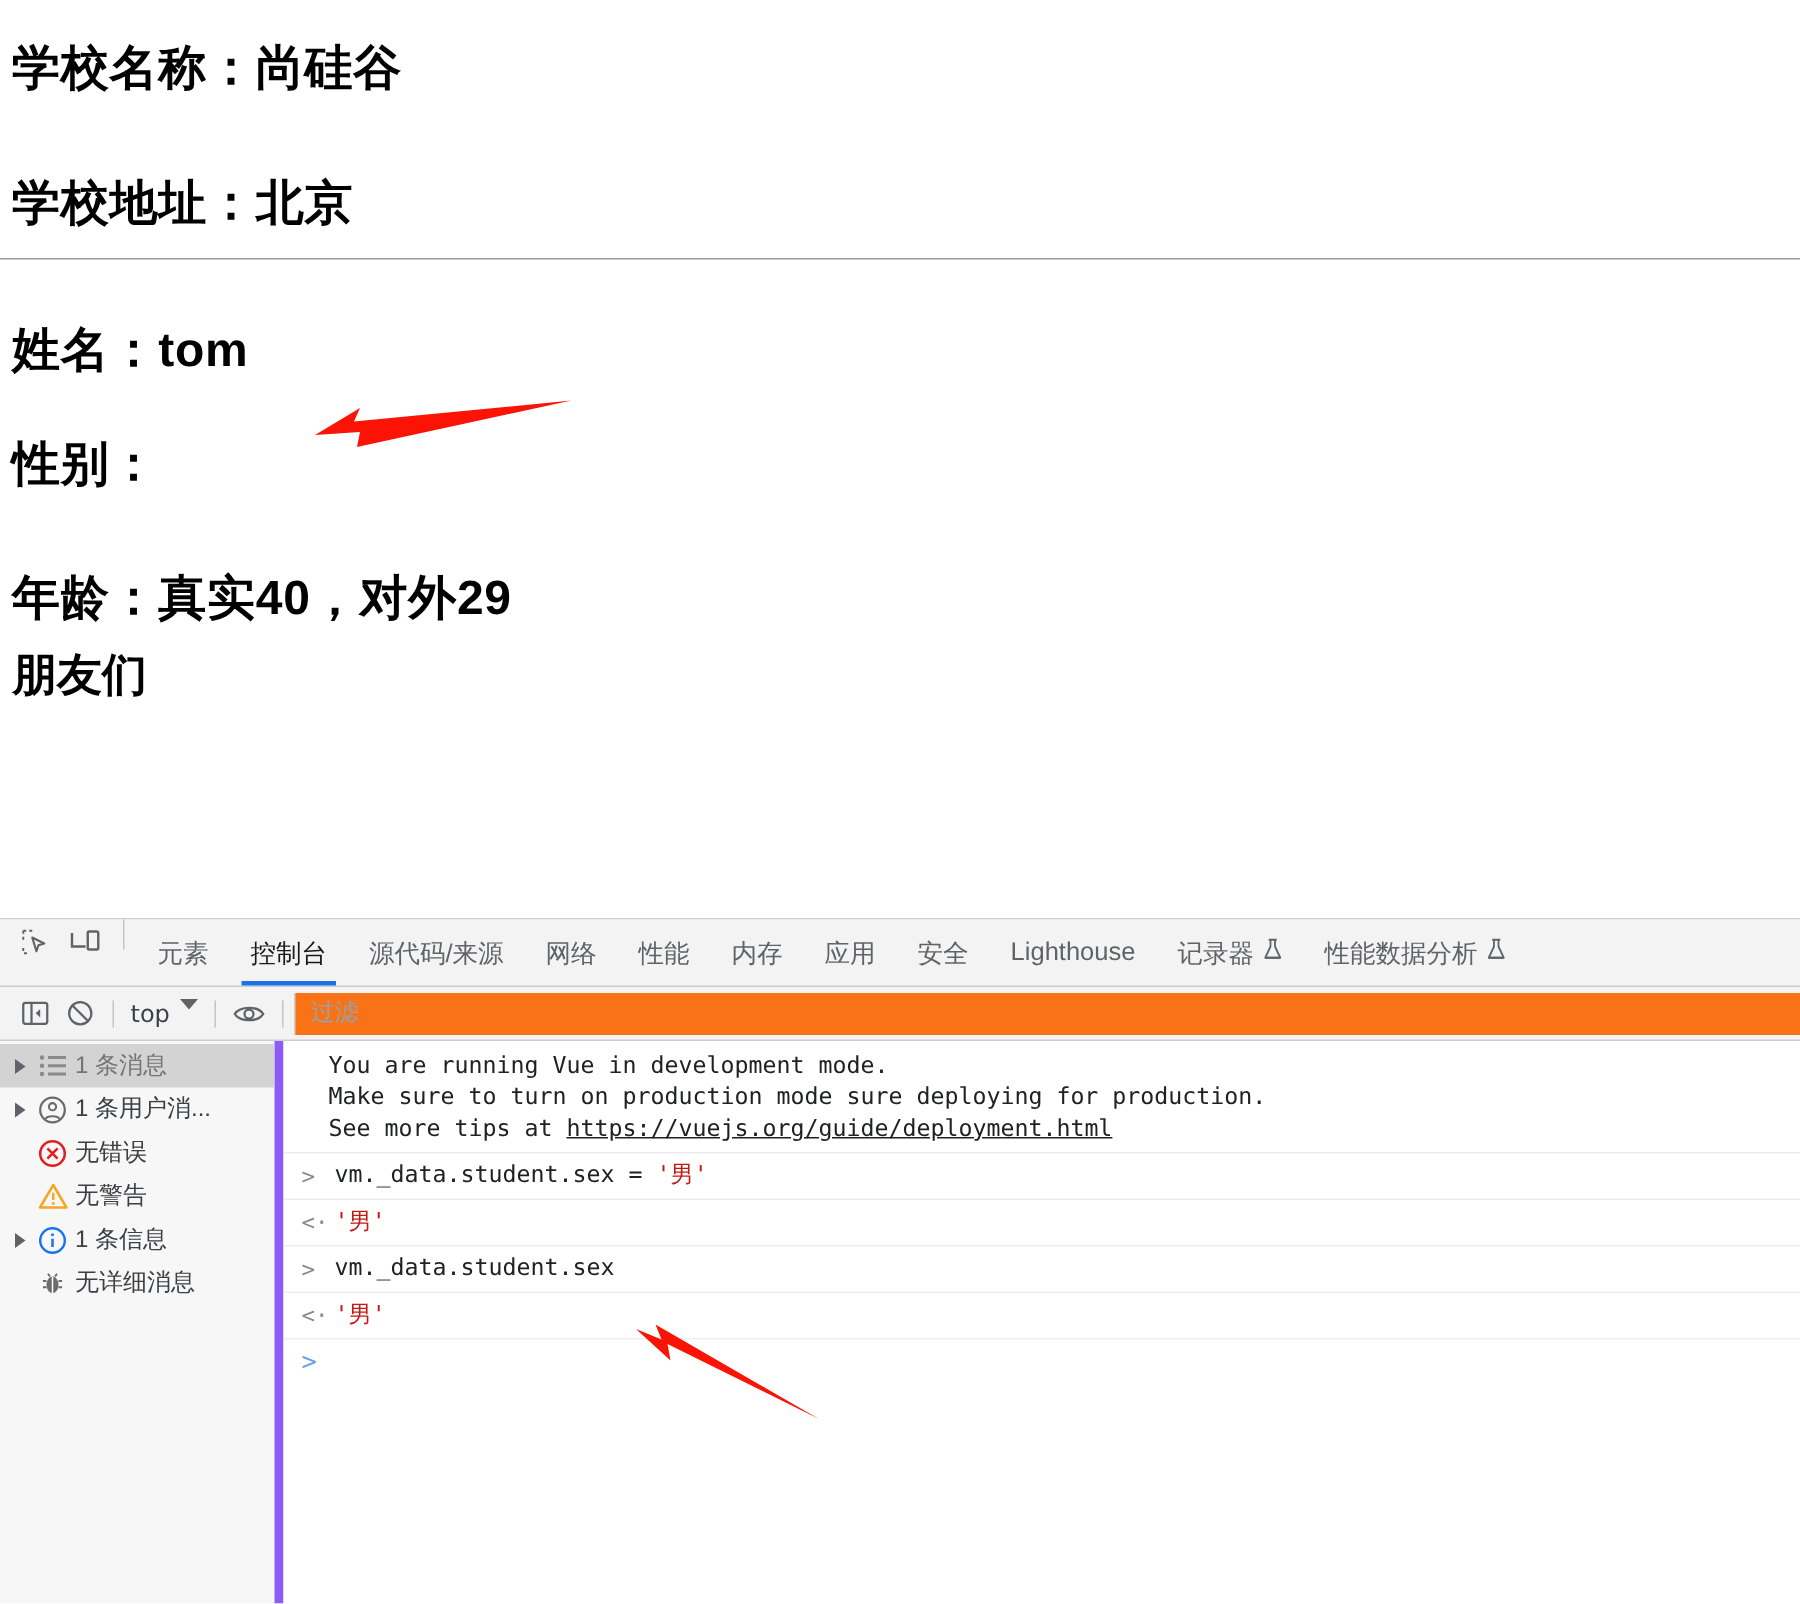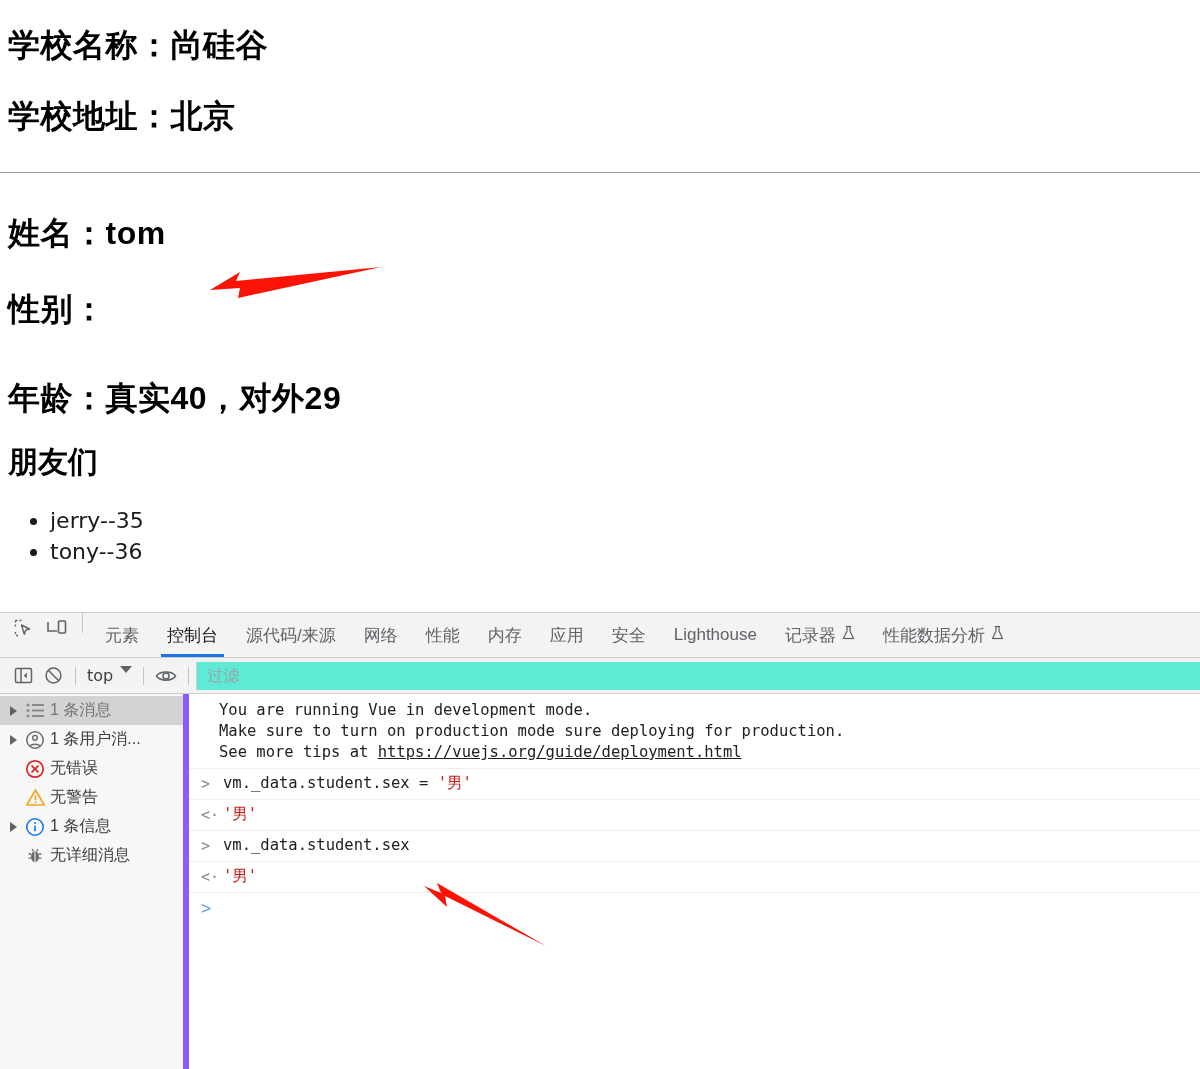--- a/index.html
+++ b/index.html
@@ -17,30 +17,30 @@
     position: absolute; left: 0; top: 0; width: 1200px; height: 612px;
     background: #fff;
     padding: 0 8px;
   }
   .h2-line {
     font-size: 32px; font-weight: bold; color: #000;
     margin: 0; padding: 0;
     letter-spacing: 0.5px;
   }
   .school-name { position: absolute; left: 8px; top: 24px; }
-  .school-addr { position: absolute; left: 8px; top: 95px; }
+  .school-addr { position: absolute; left: 8px; top: 114px; }
   .hr-rule {
     position: absolute; left: 0px; top: 172px; width: 1200px; height: 0;
     border: 0; border-top: 1px solid #9a9a9a; margin: 0;
   }
   .stu-name { position: absolute; left: 8px; top: 212px; }
   .stu-sex  { position: absolute; left: 8px; top: 288px; }
   .stu-age  { position: absolute; left: 8px; top: 363px; margin-top: 14px; }
   .friends-title {
-    position: absolute; left: 8px; top: 442px;
+    position: absolute; left: 8px; top: 430px;
     font-size: 30px; font-weight: bold; color: #000;
     margin: 0;
   }
   ul.friends-list {
     position: absolute; left: 8px; top: 505px;
     margin: 0; padding: 0 0 0 42px;
     list-style: disc;
   }
   ul.friends-list li {
     font-size: 22px; color: #1a1a1a; line-height: 31px;
@@ -105,21 +105,21 @@
     padding: 0 4px;
     font-family: "DejaVu Sans", sans-serif;
   }
   .caret {
     width: 0; height: 0;
     border-left: 6px solid transparent; border-right: 6px solid transparent;
     border-top: 7px solid #5f6368;
   }
   .filter-input {
     flex: 1; height: 28px; margin-right: 0px;
-    background: #5eead4;
+    background: #f97316;
     border: 1px solid #cfcfcf; border-right: none; border-top: none; border-bottom: none;
     outline: none;
     font-size: 16px; color: #3c4043;
     padding: 0 10px;
     font-family: Liberation Serif, serif;
   }
   .filter-input::placeholder { color: #9aa0a6; }
 
   
   .dt-body {
@@ -197,24 +197,20 @@
 <div id="root">
 
   <div class="page-area">
     <h2 class="h2-line school-name">学校名称：尚硅谷</h2>
     <h2 class="h2-line school-addr">学校地址：北京</h2>
     <hr class="hr-rule">
     <h2 class="h2-line stu-name">姓名：tom</h2>
     <h2 class="h2-line stu-sex">性别：</h2>
     <h2 class="h2-line stu-age">年龄：真实40，对外29</h2>
     <h3 class="friends-title">朋友们</h3>
-    <ul class="friends-list">
-      <li>jerry--35</li>
-      <li>tony--36</li>
-    </ul>
   </div>
 
   <div class="devtools">
 
     <div class="tabbar">
       <div class="tb-icon">
         <svg width="20" height="20" viewBox="0 0 20 20">
           <g stroke="#5f6368" stroke-width="1.3" fill="none" stroke-dasharray="2 2">
             <path d="M2.5 2.5 H10.5 M2.5 2.5 V10.5 M2.5 14 V17.5 H6.5"></path>
           </g>

